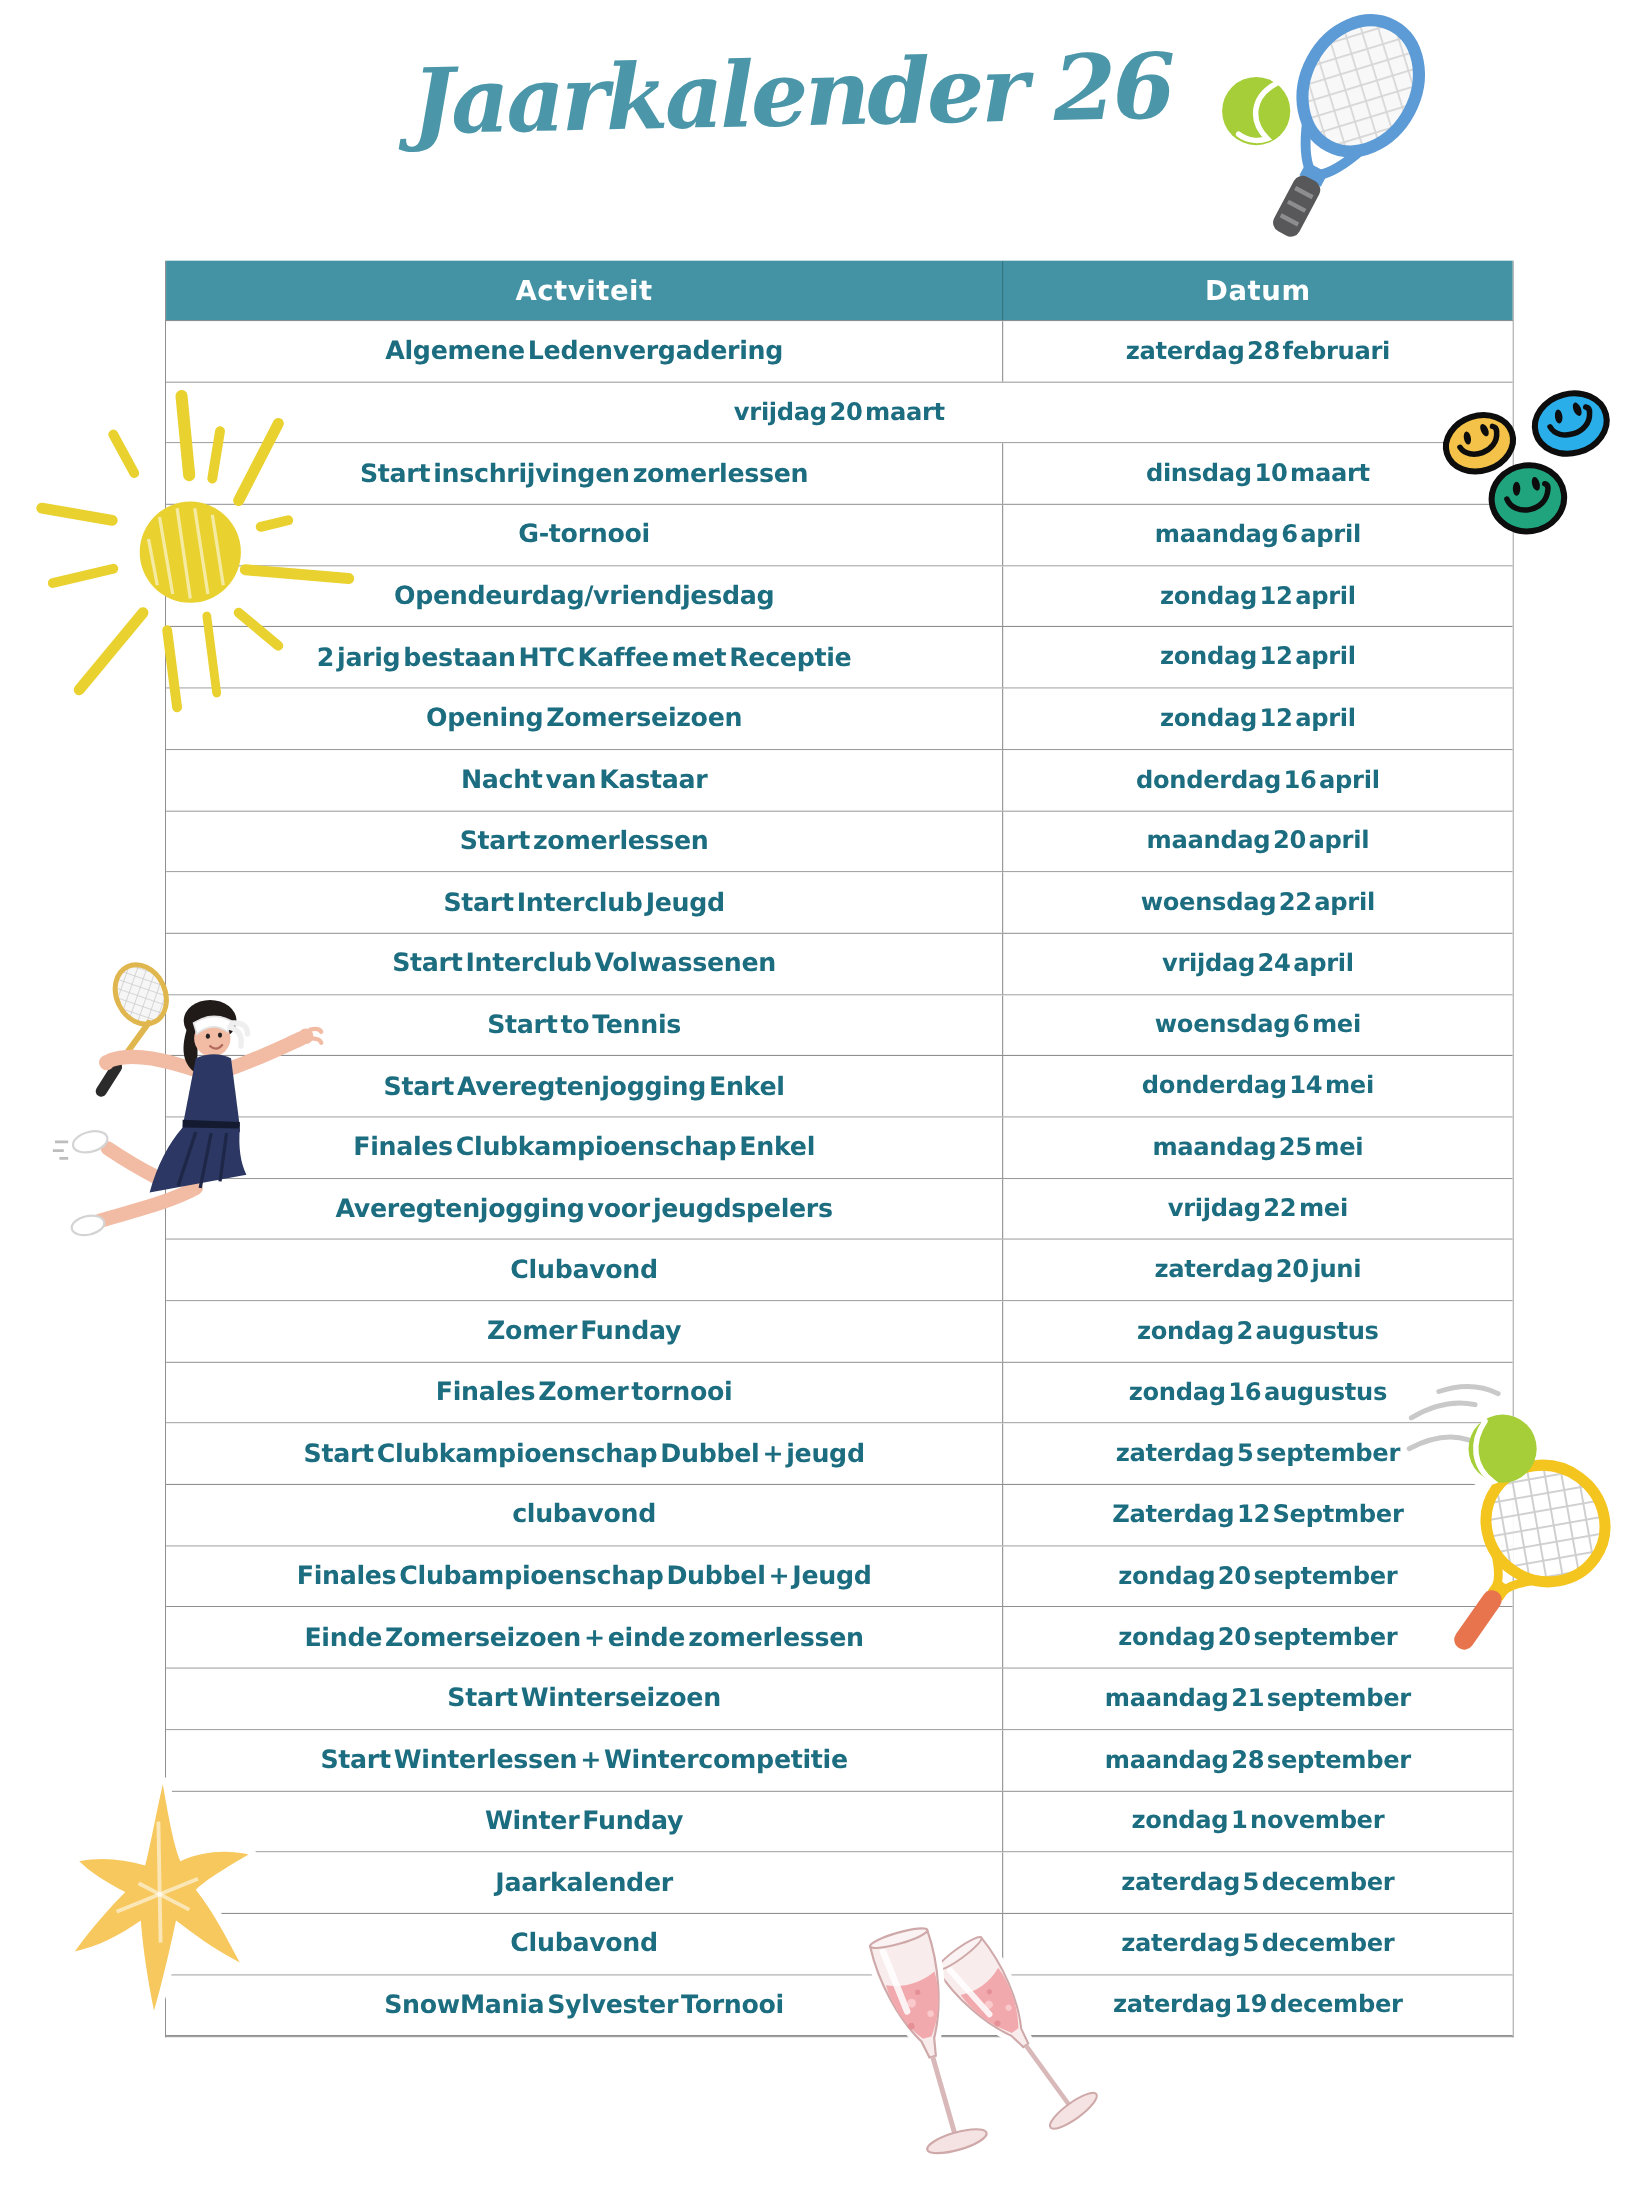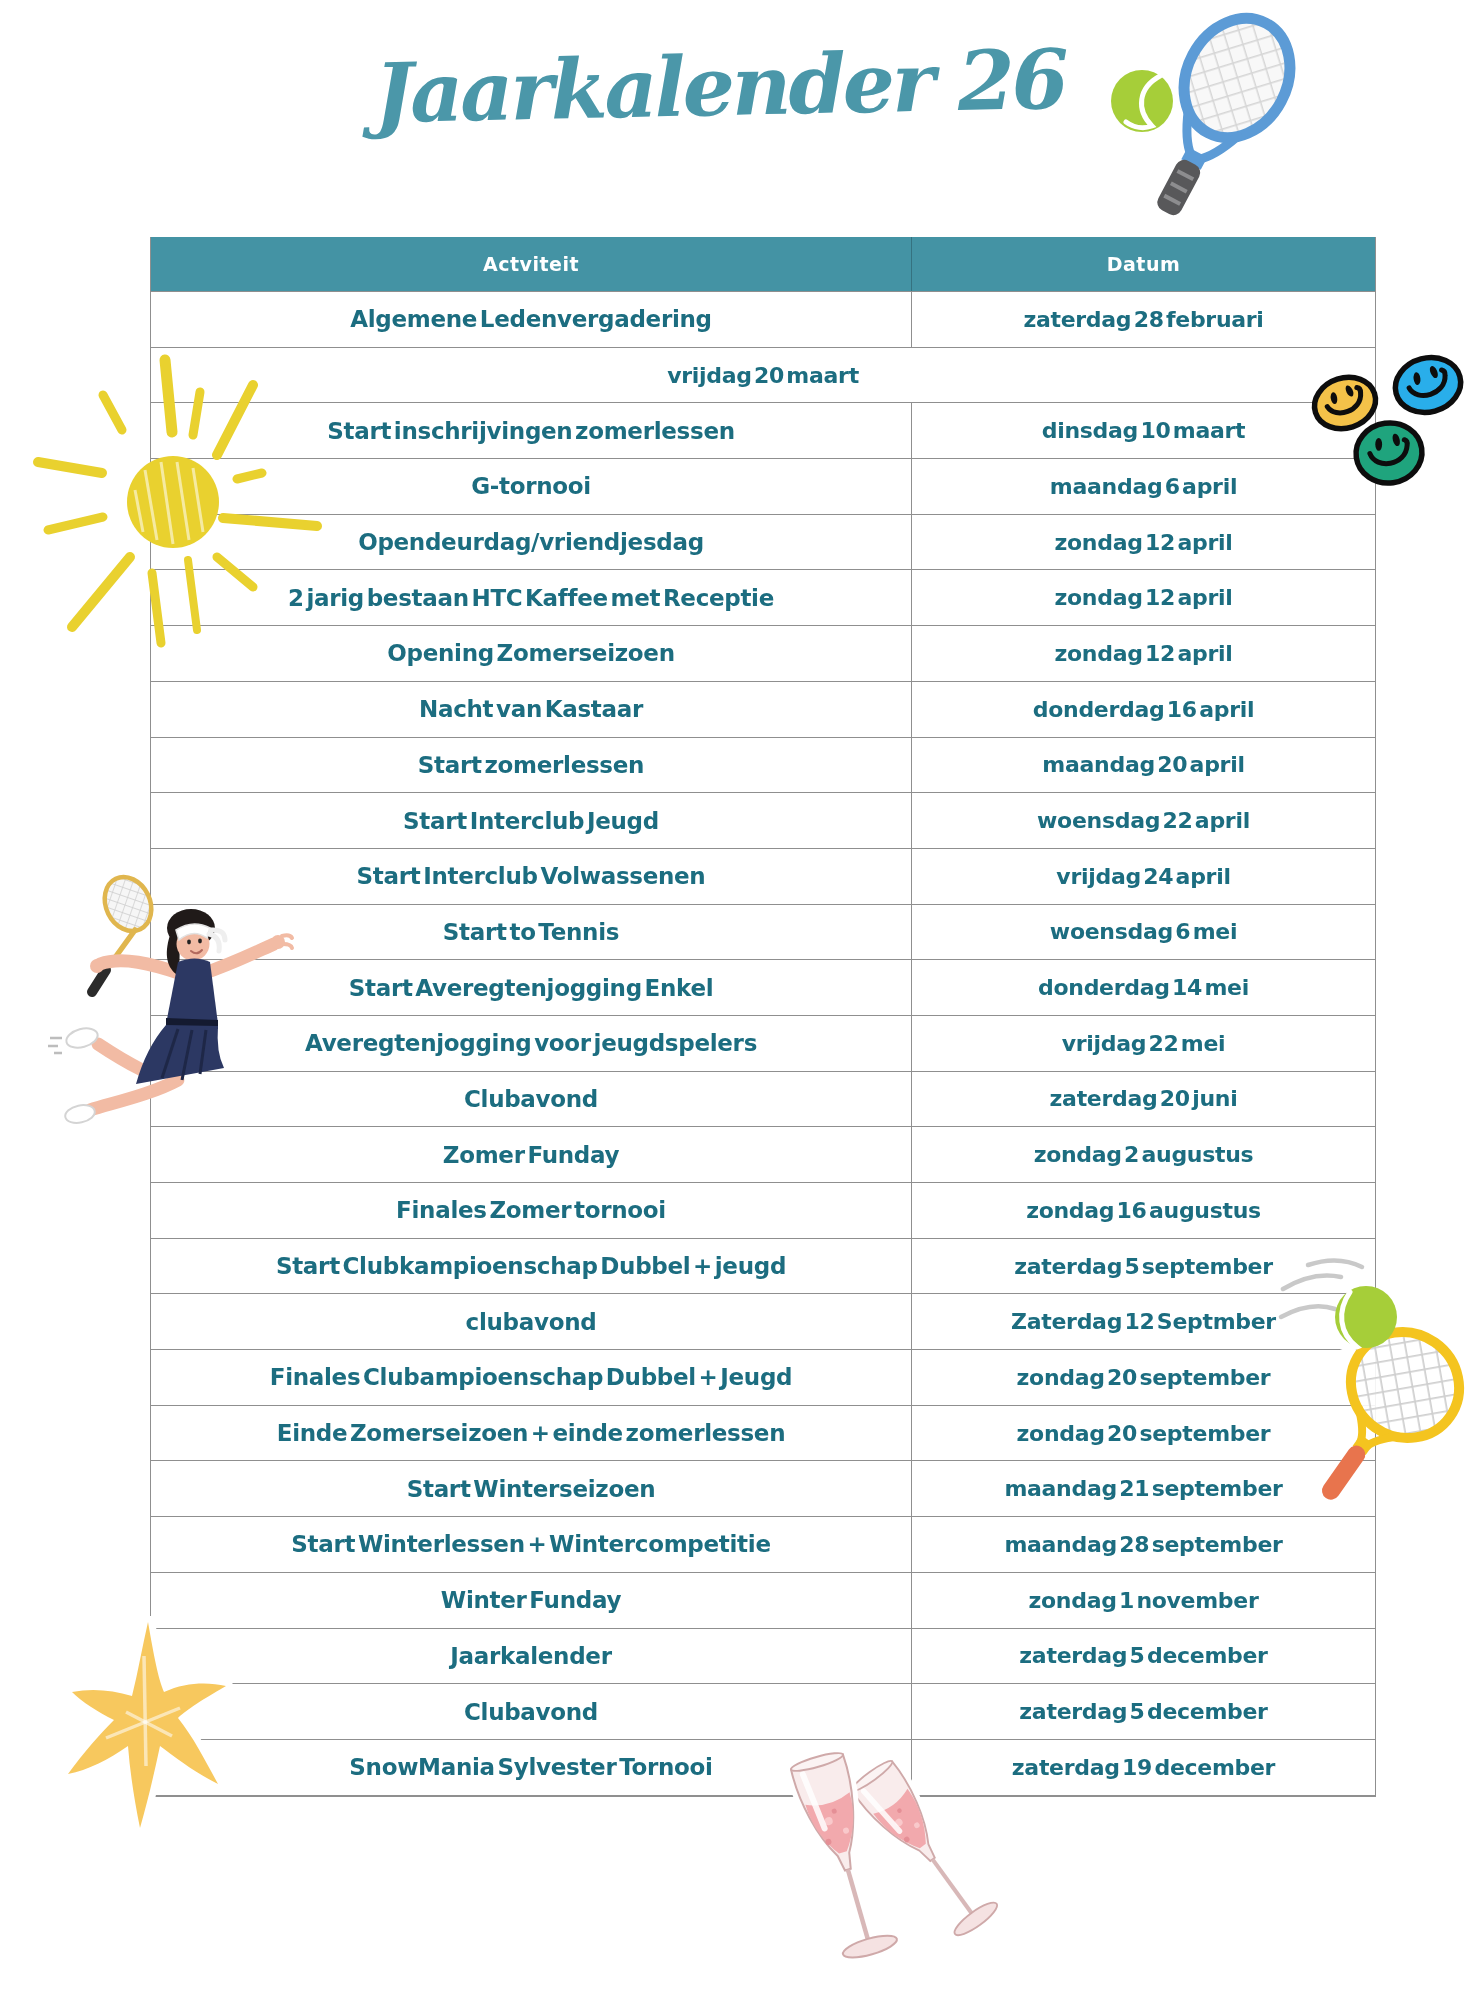--- a/index.html
+++ b/index.html
@@ -7,21 +7,21 @@
         font-family:"DejaVu Sans",sans-serif;}
   
   .title{position:absolute;top:38px;left:0;width:1440px;text-align:center;margin:0;
          font-family:"DejaVu Serif",serif;font-style:italic;font-weight:bold;
          font-size:82px;color:#4b97a9;letter-spacing:-3px;transform:rotate(-1.2deg);}
   
   .cal-table{position:absolute;left:150px;top:237px;width:1226px;
              border:1.5px solid #8f8f8f;border-top:none;box-sizing:border-box;z-index:1;}
   .thead{display:flex;height:55px;background:#4493a4;border-bottom:1.5px solid #8f8f8f;box-sizing:border-box;}
   .th{display:flex;align-items:center;justify-content:center;color:#fff;
-      font-size:19px;font-weight:bold;letter-spacing:.5px;}
+      font-size:25px;font-weight:bold;letter-spacing:.5px;}
   .th.act{width:761px;border-right:1.5px solid rgba(0,0,0,.22);box-sizing:border-box;}
   .th.dat{flex:1;}
   .row{display:flex;height:55.7px;border-bottom:1.5px solid #8f8f8f;box-sizing:border-box;background:#fff;}
   .cell{display:flex;align-items:center;justify-content:center;color:#1c6d80;
         font-weight:bold;word-spacing:-5px;letter-spacing:-.3px;}
   .cell.act{width:761px;font-size:23px;border-right:1.5px solid #8f8f8f;box-sizing:border-box;}
   .cell.dat{flex:1;font-size:22px;}
   .row:last-child{border-bottom:1.5px solid #8f8f8f;}
   
   .deco{position:absolute;z-index:2;}
@@ -156,20 +156,24 @@
         </div>
         <div class="row">
           <div class="cell act">Start to Tennis</div>
           <div class="cell dat">woensdag 6 mei</div>
         </div>
         <div class="row">
           <div class="cell act">Start Averegtenjogging Enkel</div>
           <div class="cell dat">donderdag 14 mei</div>
         </div>
         <div class="row">
+          <div class="cell act">Finales Clubkampioenschap Enkel</div>
+          <div class="cell dat">maandag 25 mei</div>
+        </div>
+        <div class="row">
           <div class="cell act">Averegtenjogging voor jeugdspelers</div>
           <div class="cell dat">vrijdag 22 mei</div>
         </div>
         <div class="row">
           <div class="cell act">Clubavond</div>
           <div class="cell dat">zaterdag 20 juni</div>
         </div>
         <div class="row">
           <div class="cell act">Zomer Funday</div>
           <div class="cell dat">zondag 2 augustus</div>

